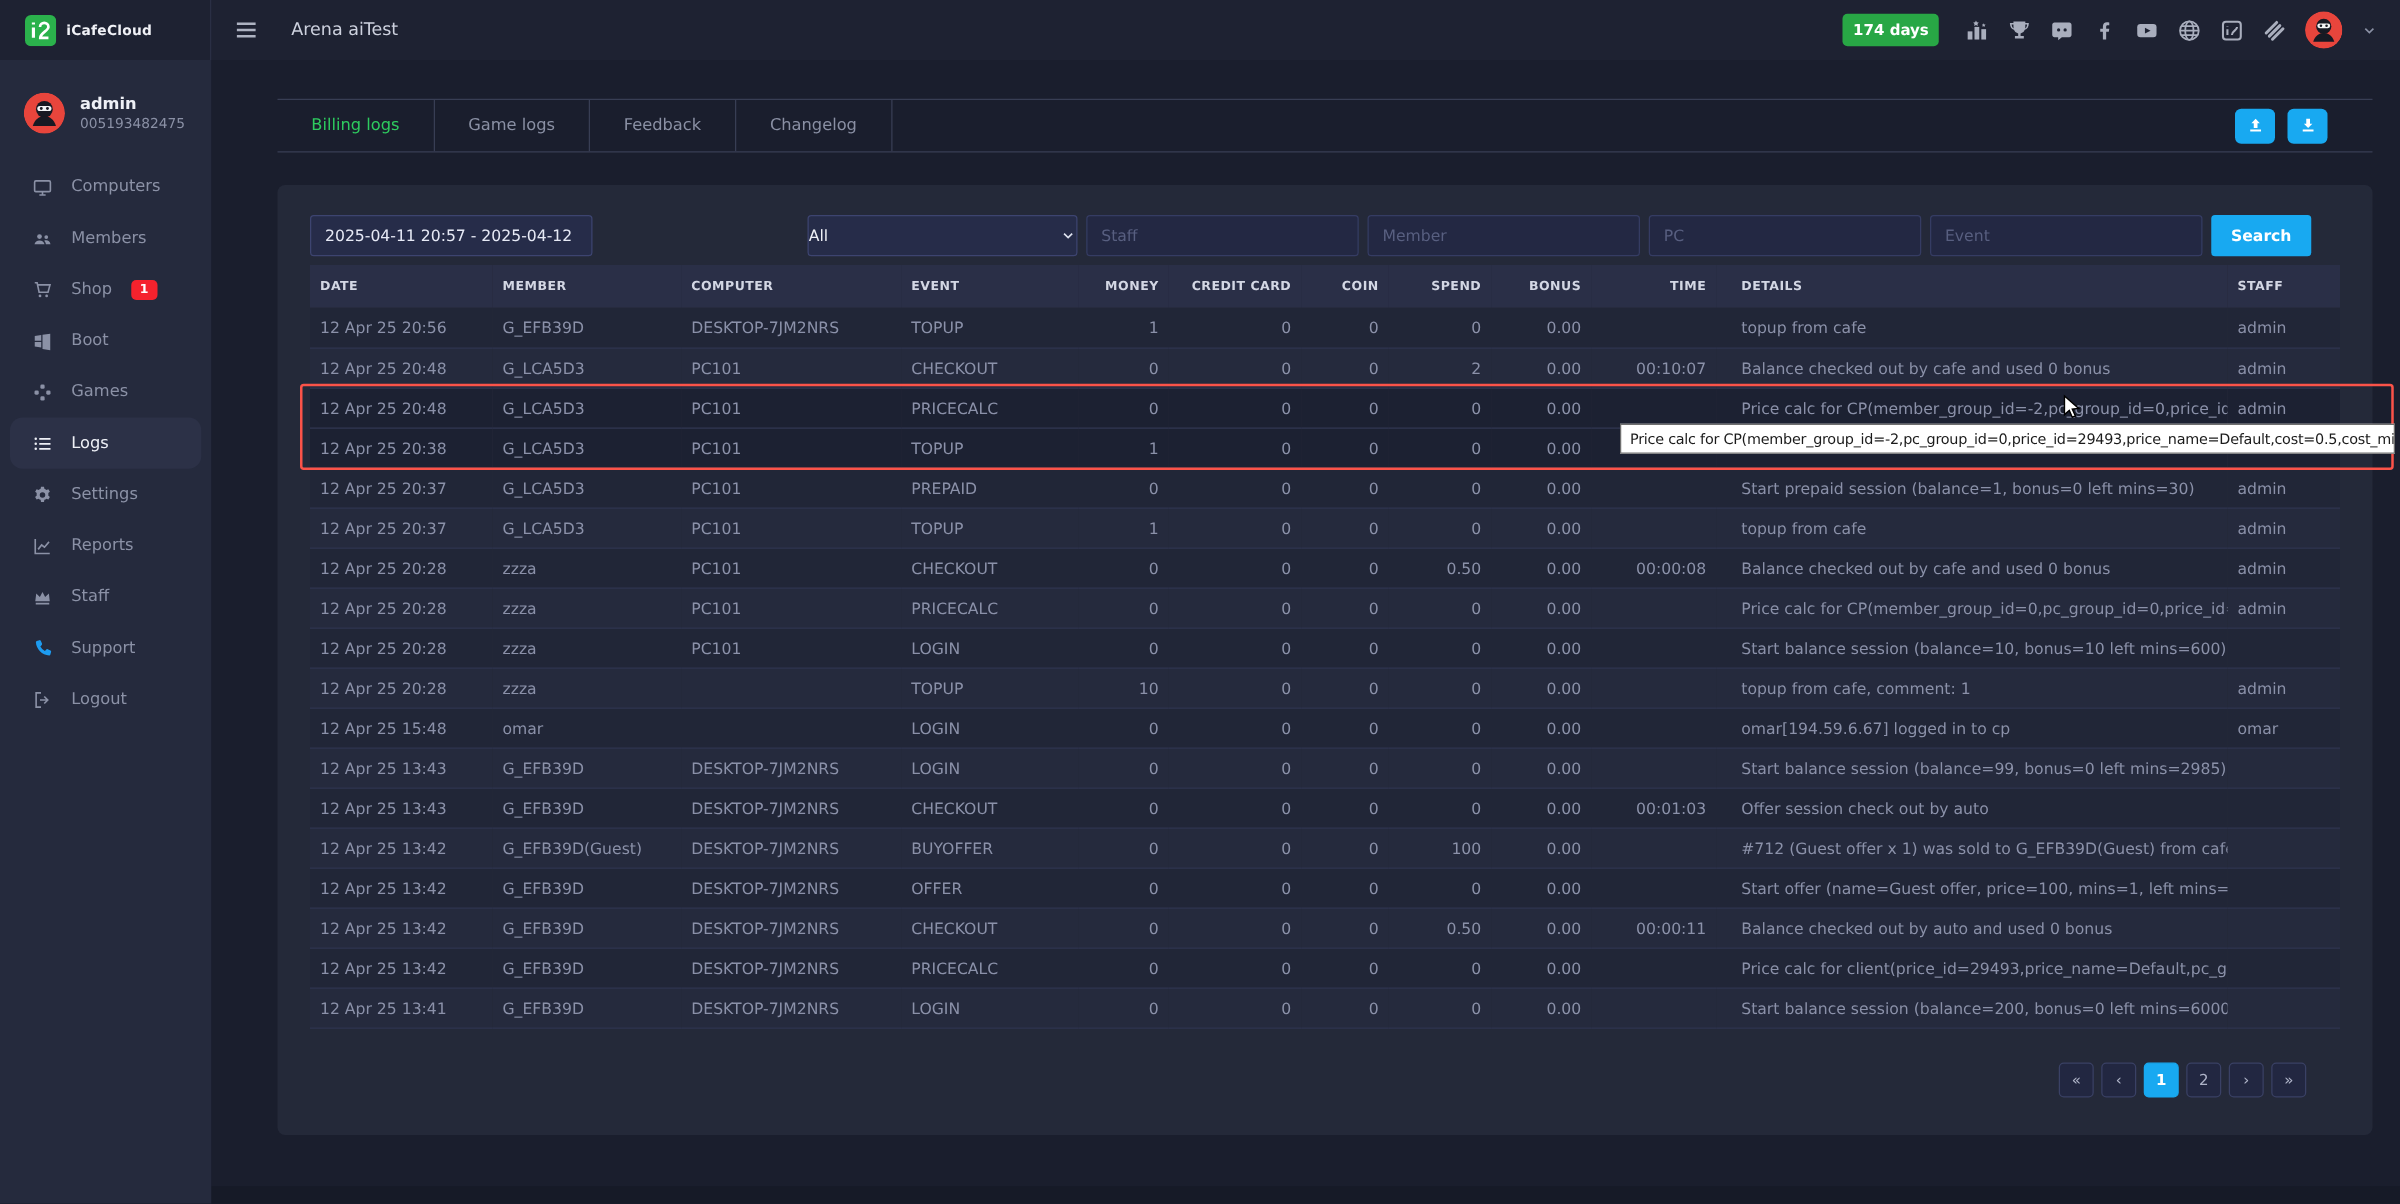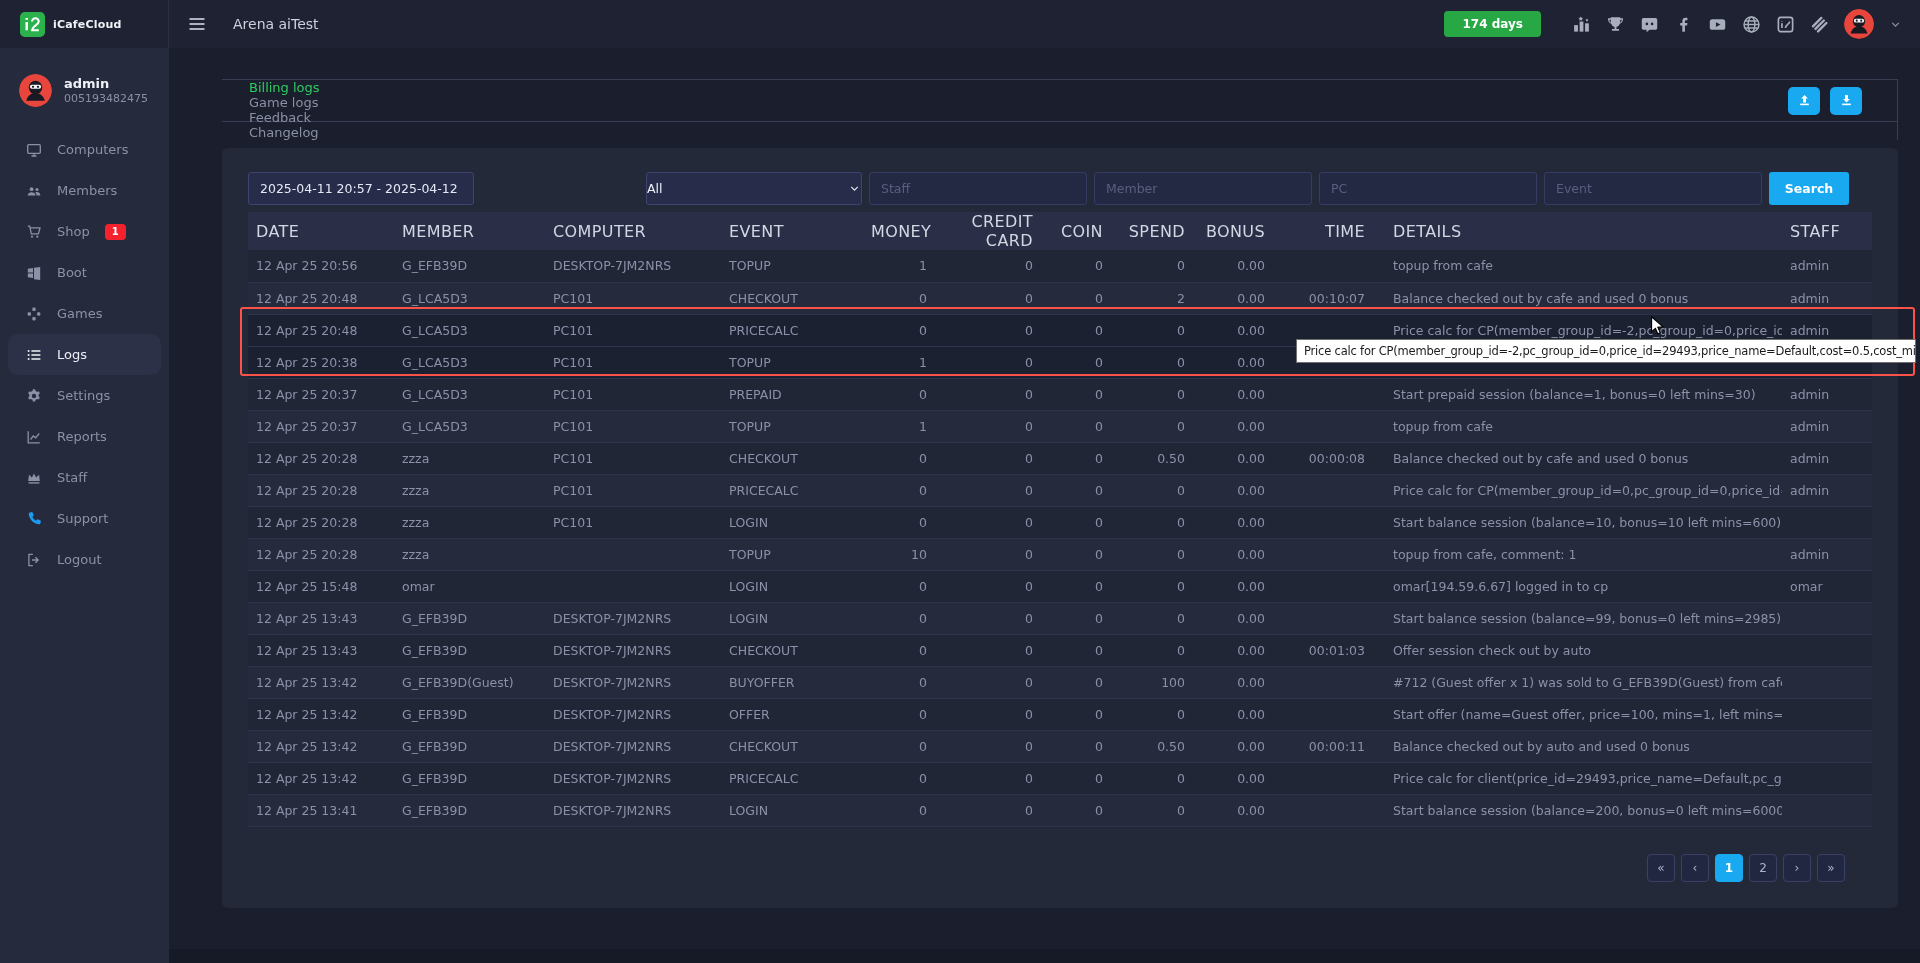--- a/index.html
+++ b/index.html
@@ -14,21 +14,21 @@
   .navbar { position:absolute; top:0; left:0; right:0; height:48px;
     background:#1e2232; display:flex; align-items:center; z-index:10; }
   .brand-box { width:169px; height:100%; display:flex; align-items:center;
     padding-left:20px; gap:8px; border-right:1px solid #2a2f44; flex:0 0 auto; }
   .brand-mark { width:25px; height:25px; }
   .brand-name { font-size:11px; font-weight:bold; color:#f1f2f7; letter-spacing:.2px; }
   .hamburger { width:20px; height:20px; color:#aeb3c2; margin-left:18px; cursor:pointer; }
   .page-title { margin-left:26px; font-size:14px; color:#cdd1de; }
   .nav-right { margin-left:auto; display:flex; align-items:center; gap:15px; padding-right:18px; }
   .days-badge { background:#28a745; color:#fff; font-size:12px; font-weight:bold;
-    padding:6px 18px; border-radius:4px; margin-right:16px; cursor:pointer; }
+    padding:6px 8px; border-radius:4px; margin-right:6px; cursor:pointer; }
   .nav-icon { width:19px; height:19px; color:#a9aebd; cursor:pointer; }
   .nav-avatar { width:30px; height:30px; border-radius:50%; overflow:hidden; cursor:pointer; }
   .nav-caret { width:13px; height:13px; color:#8a90a4; }
 
   
   .sidebar { position:absolute; top:48px; left:0; bottom:0; width:169px;
     background:#252a3d; z-index:9; }
   .profile { display:flex; align-items:center; gap:12px; padding:26px 10px 22px 19px; }
   .profile-avatar { width:33px; height:33px; border-radius:50%; overflow:hidden; flex:0 0 auto; }
   .profile-name { font-size:13px; font-weight:bold; color:#eef0f6; line-height:1.25; }
@@ -37,21 +37,21 @@
     display:flex; align-items:center; gap:15px; color:#8b91a6; font-size:13px; cursor:pointer; }
   .side-item .s-icon { width:16px; height:16px; flex:0 0 auto; }
   .side-item.active { background:#2c3147; color:#eef0f6; }
   .side-item.accent .s-icon { color:#1d9bf0; }
   .s-badge { background:#f5222d; color:#fff; font-size:10px; font-weight:bold;
     padding:3px 7px; border-radius:4px; line-height:1; }
 
   
   .main { position:absolute; top:48px; left:169px; right:0; bottom:0; background:#1a1e2d; }
   .tabsbar { margin:31px 22px 0 53px; height:43px; border-top:1px solid #383e54;
-    border-bottom:1px solid #383e54; display:flex; align-items:stretch; position:relative;flex-direction:column; }
+    border-bottom:1px solid #383e54; display:flex; align-items:stretch; position:relative; }
   .tab { display:flex; align-items:center; padding:0 27px; font-size:13px;
     color:#8a90a4; border-right:1px solid #383e54; cursor:pointer; }
   .tab.active { color:#2ecb5f; }
   .export-btns { position:absolute; right:36px; top:50%; transform:translateY(-50%);
     display:flex; gap:10px; }
   .exp-btn { width:32px; height:28px; background:#18a9f1; border:none; border-radius:5px;
     display:flex; align-items:center; justify-content:center; cursor:pointer; }
   .exp-btn .icon { width:15px; height:15px; }
 
   
@@ -66,22 +66,22 @@
   .f-select { width:216px; background:#262c49; border:1px solid #3d4470; color:#eef0f6;
     display:flex; align-items:center; justify-content:space-between; padding:0 0; cursor:pointer; }
   .f-select .icon { width:13px; height:13px; color:#dfe3f0; }
   .f-input { width:218px; background:#232843; border:1px solid #353c63; color:#c7cbdc; padding:0 11px; }
   .f-input::placeholder { color:#585f80; }
   .search-btn { width:80px; background:#18a9f1; color:#fff; border:none; font-weight:bold;
     font-size:12.5px; cursor:pointer; border-radius:3px; }
 
   
   table.logs { width:1624px; margin-top:7px; border-collapse:collapse; table-layout:fixed; }
-  table.logs th { background:#2a2f47; height:34px; font-size:16px; color:#d3d7e4;
-    text-align:left; padding:0 8px; letter-spacing:.4px; font-weight:normal; }
+  table.logs th { background:#2a2f47; height:34px; font-size:10px; color:#d3d7e4;
+    text-align:left; padding:0 8px; letter-spacing:.4px; font-weight:bold; }
   table.logs td { height:32px; font-size:12.5px; color:#8b91a9; padding:0 8px;
     border-bottom:1px solid #2e3450; white-space:nowrap; overflow:hidden; }
   table.logs th.right, table.logs td.right { text-align:right; }
   table.logs th:nth-child(11), table.logs td:nth-child(11) { padding-left:20px; }
   table.logs tbody tr:nth-child(odd)  td { background:#212637; }
   table.logs tbody tr:nth-child(even) td { background:#252a3d; }
   table.logs tbody tr.hl td { background:#1c2132; }
 
   
   .pagination { display:flex; justify-content:flex-end; gap:6px; margin-top:27px; padding-right:27px; }

